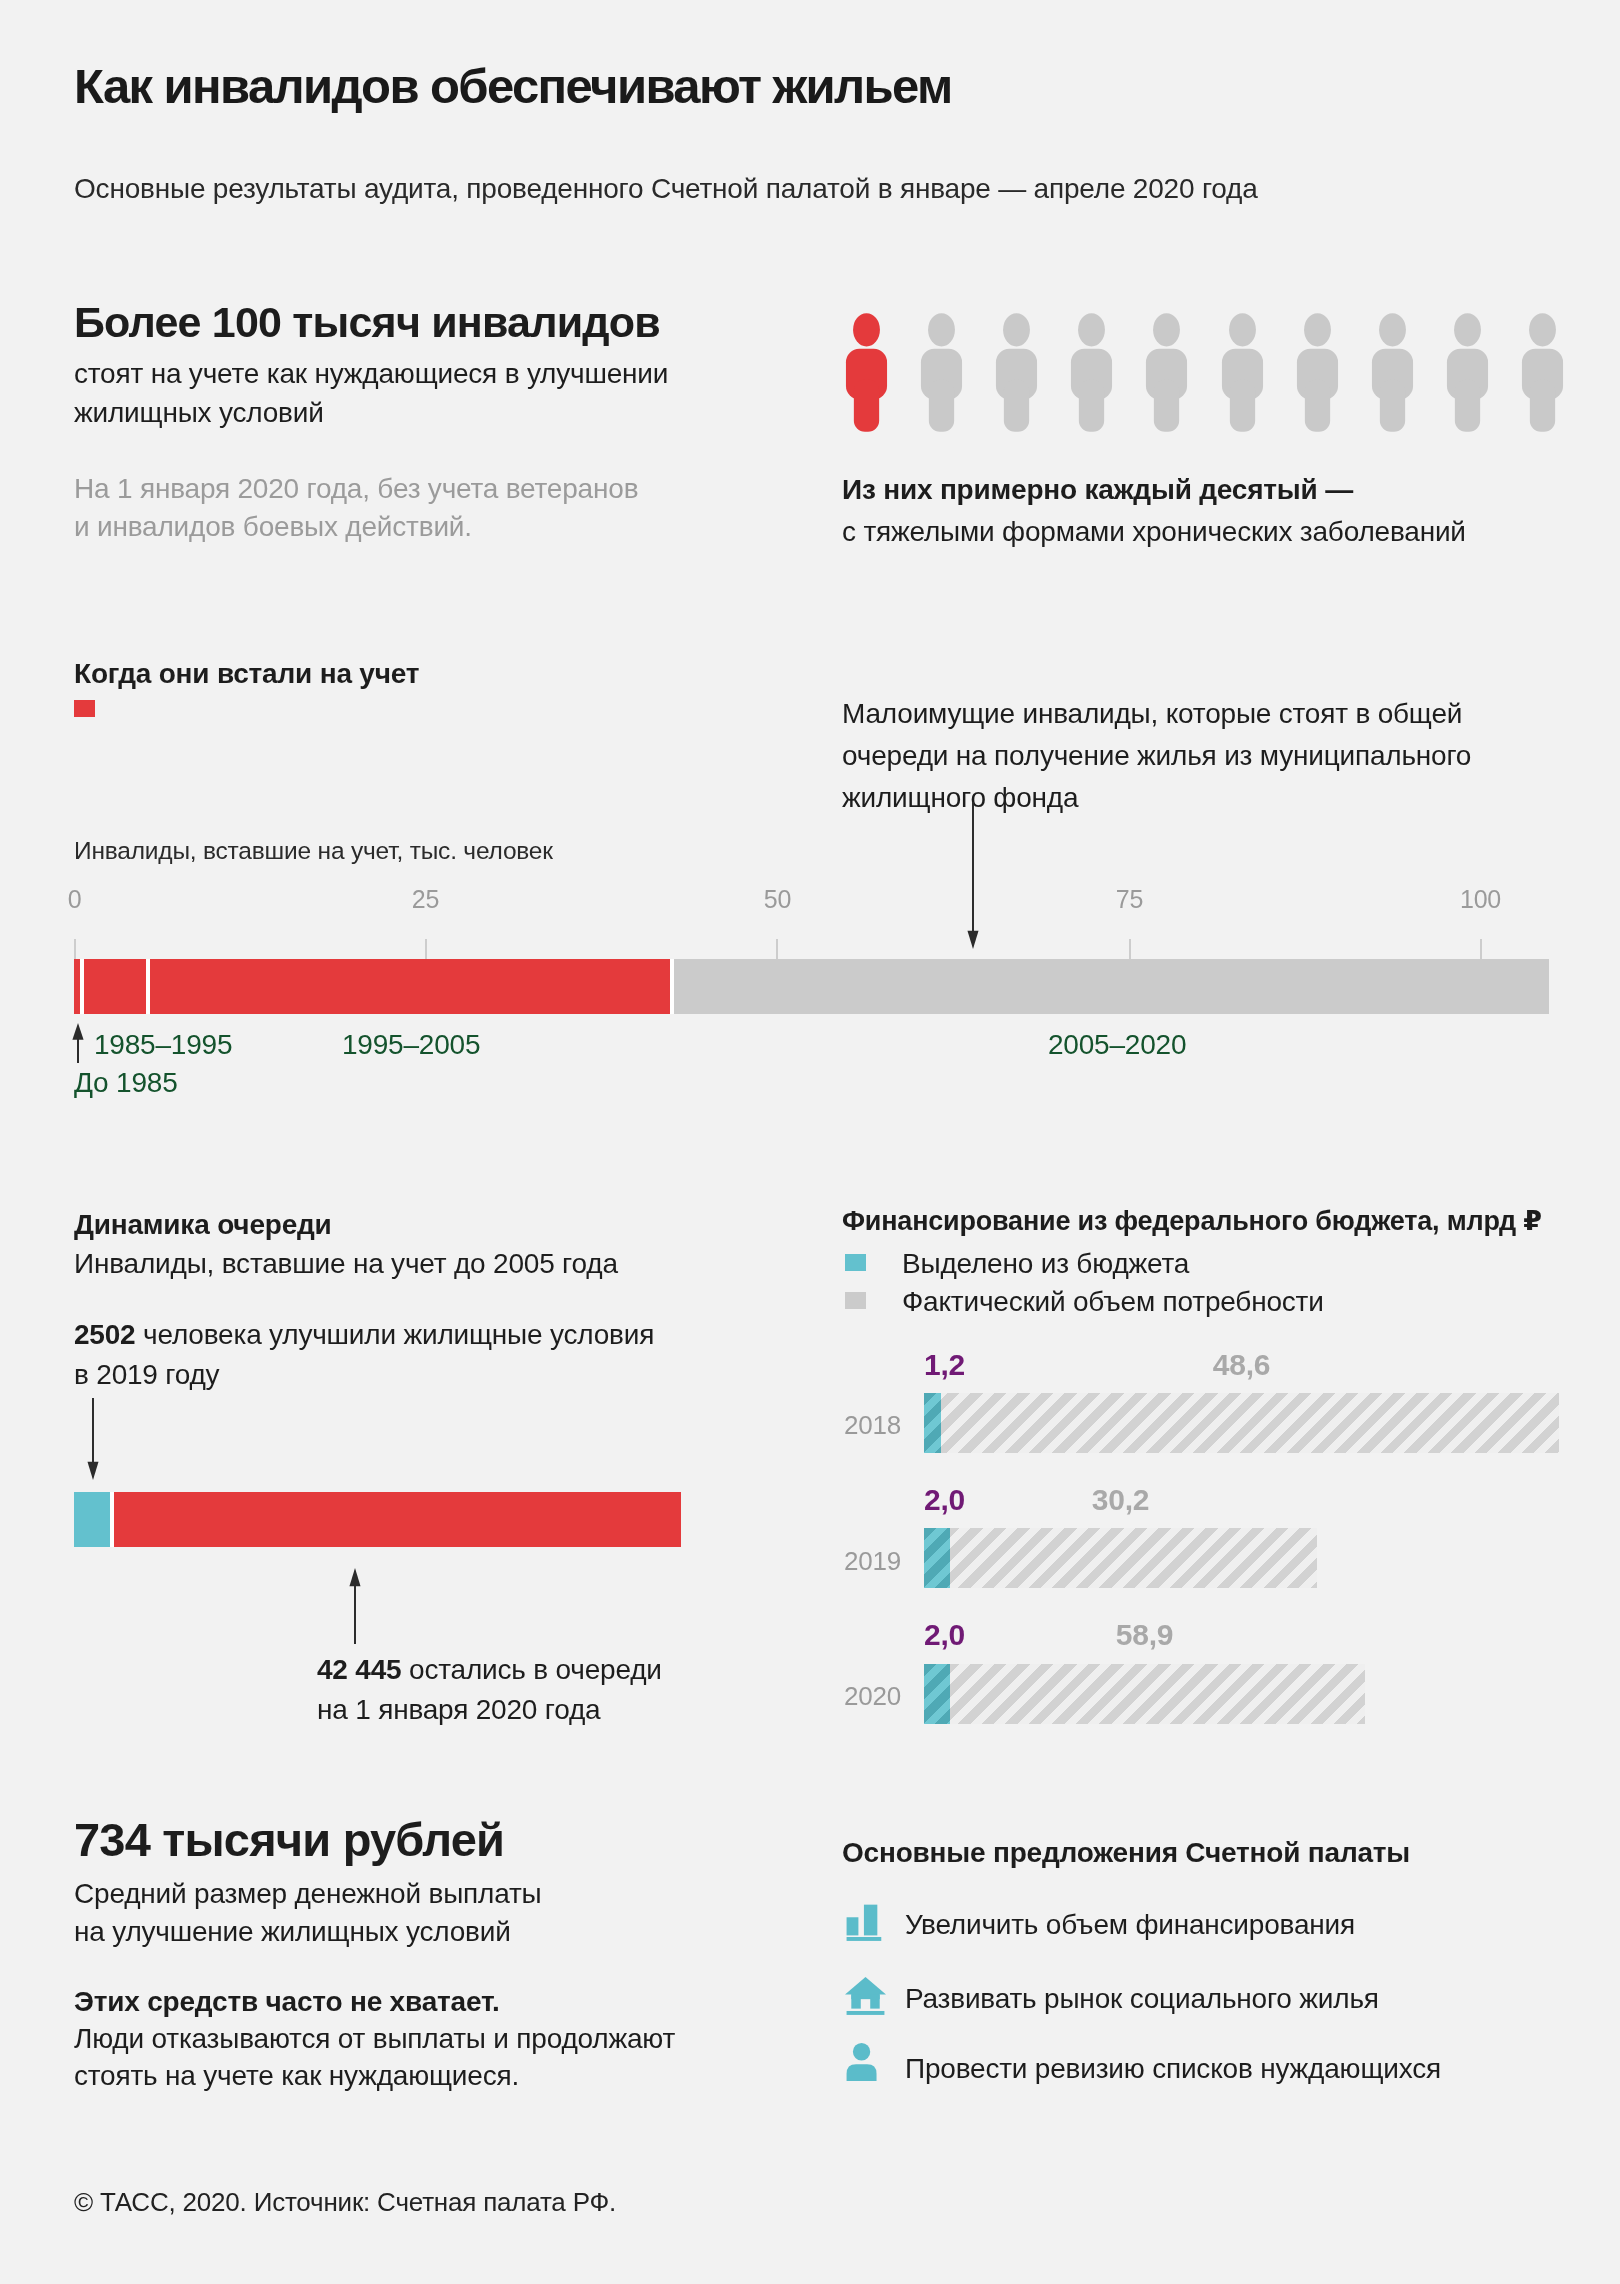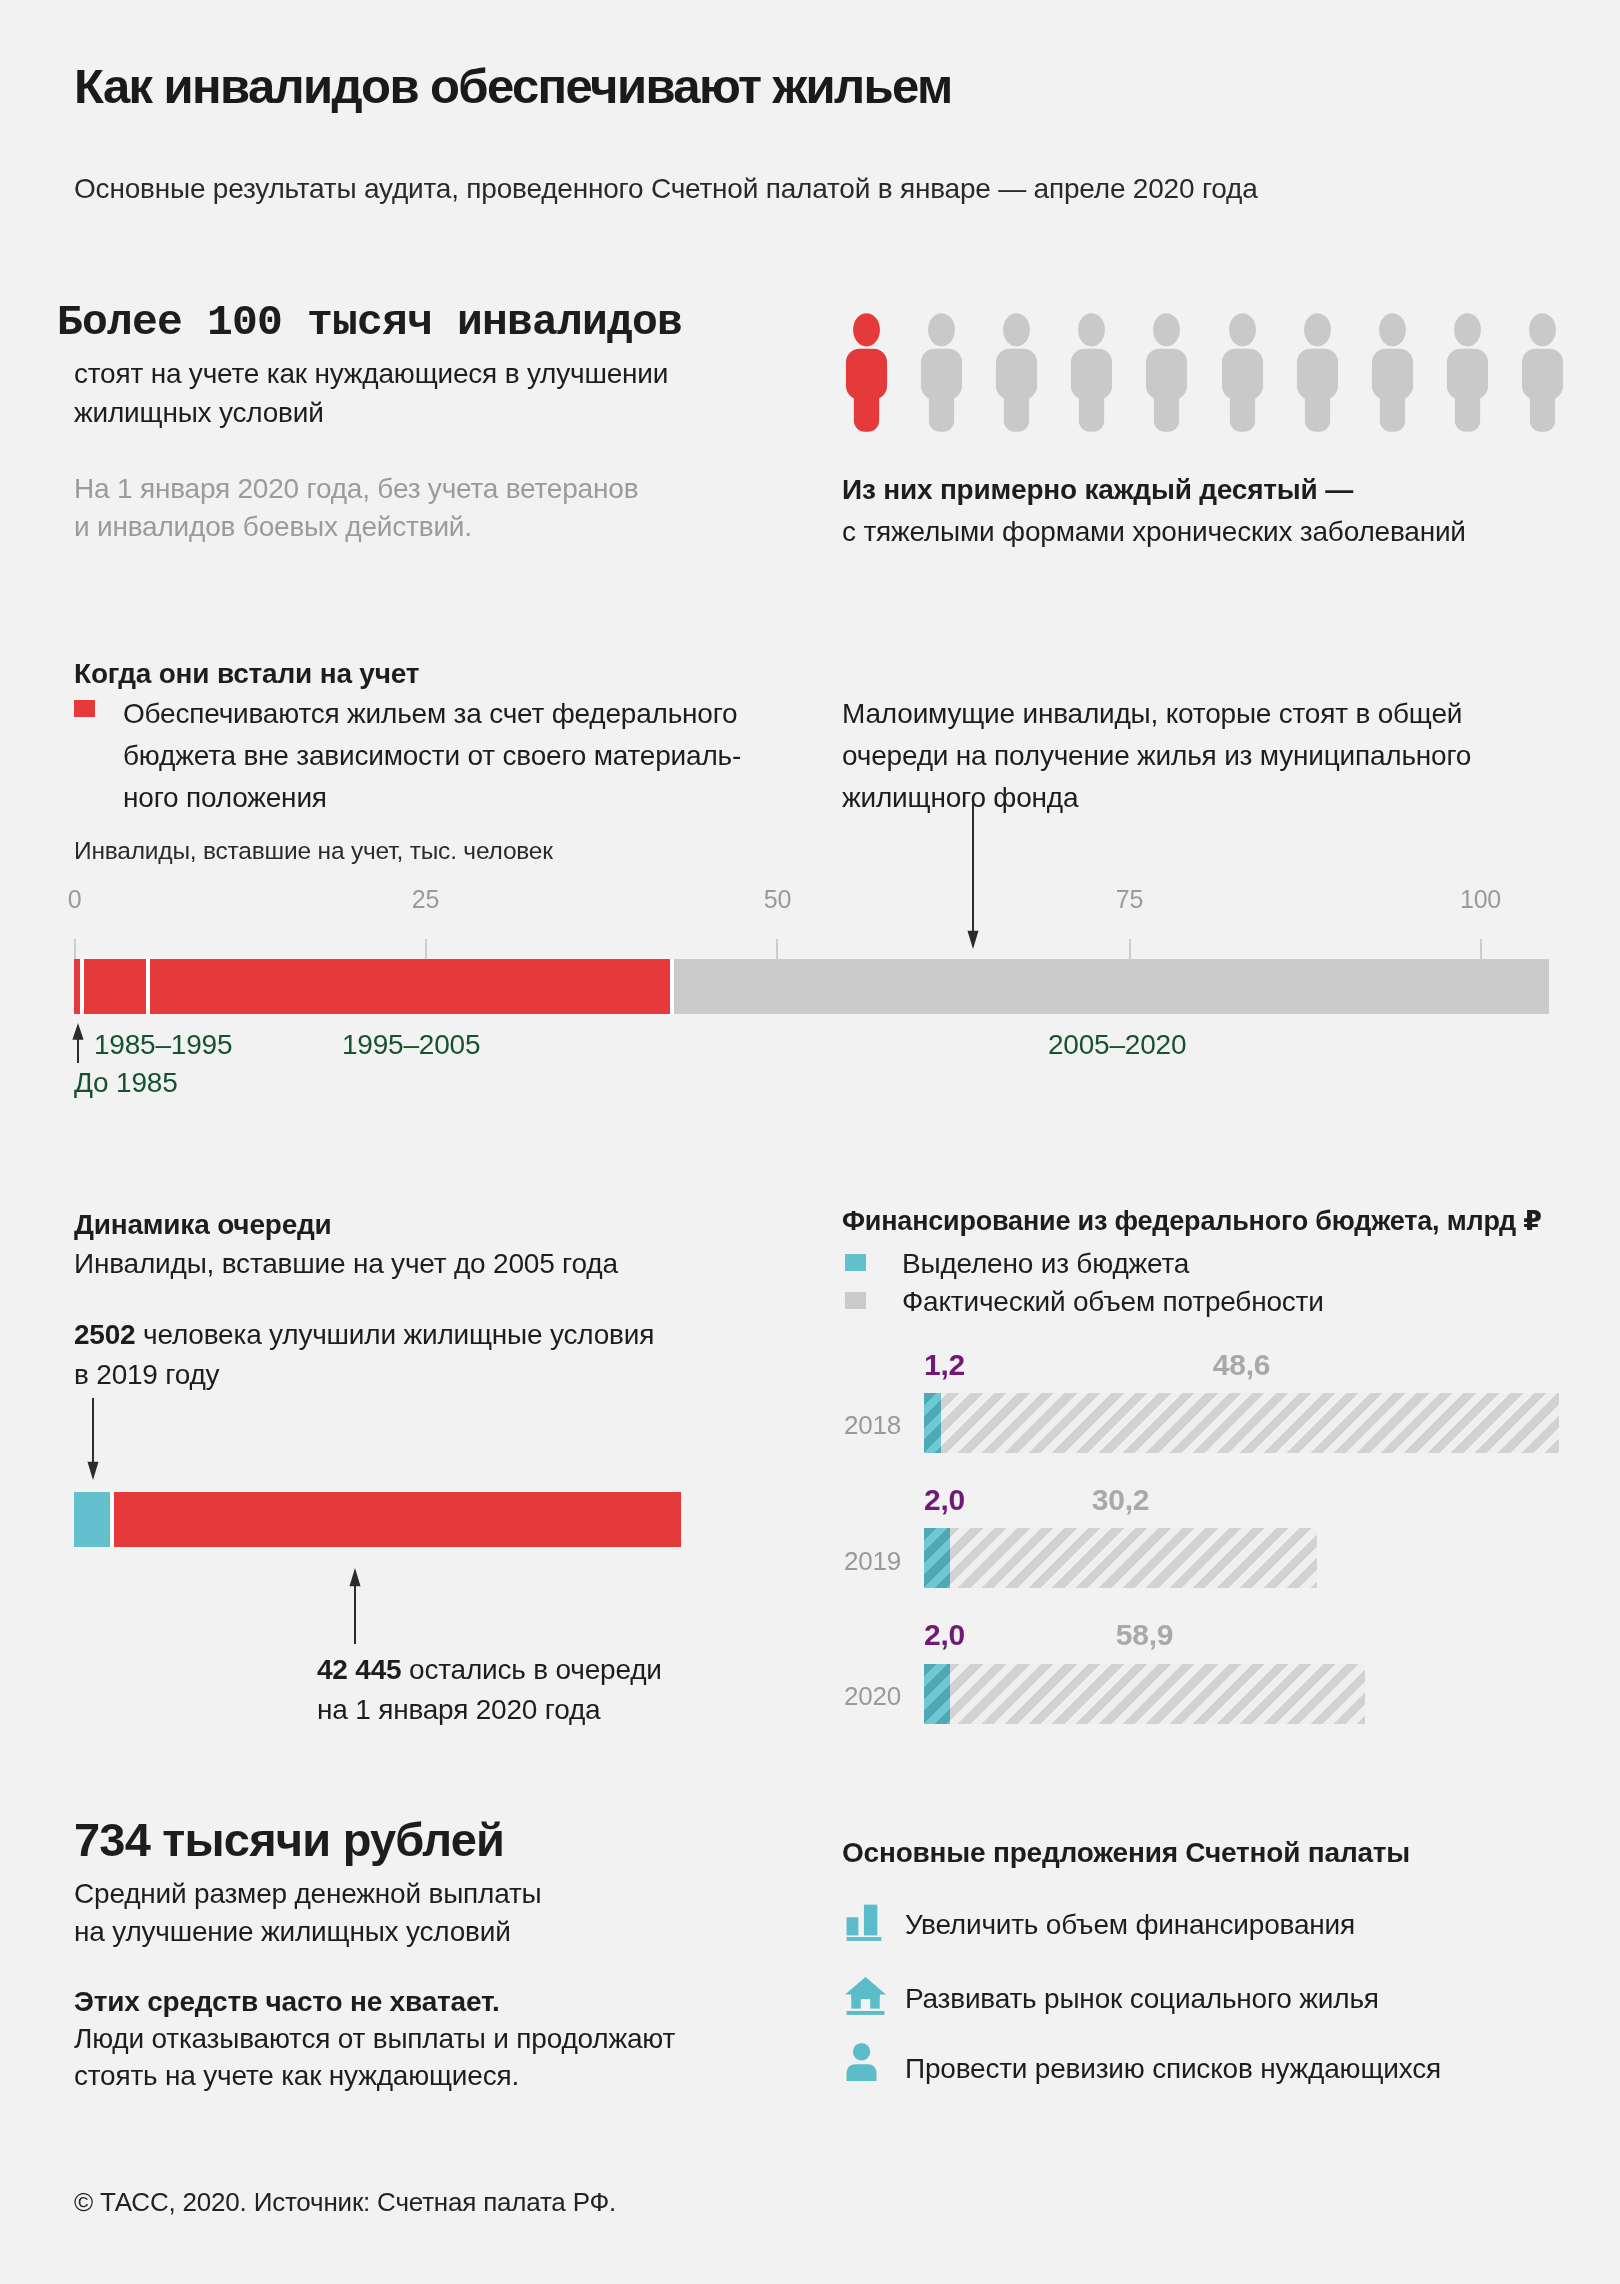--- a/index.html
+++ b/index.html
@@ -31,21 +31,21 @@
   svg{display:block;}
 </style>
 </head>
 <body>
 
 <div id="canvas">
 
   <div class="abs page-title" style="left:74px;top:38px;">Как инвалидов обеспечивают жильем</div>
   <div class="abs t34" style="left:74px;top:169px;color:#2a2a2a;">Основные результаты аудита, проведенного Счетной палатой в январе — апреле 2020 года</div>
 
-  <div class="abs sec-head" style="left:57px;top:298px;font-family:Liberation Mono, monospace;">Более 100 тысяч инвалидов</div>
+  <div class="abs sec-head" style="left:74px;top:298px;">Более 100 тысяч инвалидов</div>
   <div class="abs t34" style="left:74px;top:354px;">стоят на учете как нуждающиеся в улучшении</div>
   <div class="abs t34" style="left:74px;top:393px;">жилищных условий</div>
   <div class="abs t34 gray" style="left:74px;top:469px;">На 1 января 2020 года, без учета ветеранов</div>
   <div class="abs t34 gray" style="left:74px;top:507px;">и инвалидов боевых действий.</div>
 
   <div class="abs" style="left:842px;top:313px;width:725px;height:119px;display:flex;justify-content:space-between;">
     <svg width="49" height="119" viewBox="0 0 62 150">
         <g fill="#e43a3c">
           <ellipse cx="31" cy="21" rx="17" ry="21"></ellipse>
           <rect x="5" y="45" width="52" height="64" rx="17"></rect>
@@ -114,25 +114,20 @@
           <rect x="5" y="45" width="52" height="64" rx="17"></rect>
           <rect x="15" y="84" width="32" height="66" rx="14"></rect>
         </g>
       </svg>
   </div>
   <div class="abs h35" style="left:842px;top:470px;">Из них примерно каждый десятый —</div>
   <div class="abs t34" style="left:842px;top:512px;">с тяжелыми формами хронических заболеваний</div>
 
   <div class="abs h35" style="left:74px;top:654px;">Когда они встали на учет</div>
   <span class="abs legend-sq" style="left:74px;top:700px;background:#e43a3c;"></span>
-  <div class="abs t34" style="left:123px;top:693px;line-height:42px;">
-    <div>Обеспечиваются жильем за счет федерального</div>
-    <div>бюджета вне зависимости от своего материаль-</div>
-    <div>ного положения</div>
-  </div>
   <div class="abs t34" style="left:842px;top:693px;line-height:42px;">
     <div>Малоимущие инвалиды, которые стоят в общей</div>
     <div>очереди на получение жилья из муниципального</div>
     <div>жилищного фонда</div>
   </div>
   <svg class="abs" style="left:965px;top:802px;" width="16" height="147" viewBox="0 0 20 186">
     <line x1="10" y1="0" x2="10" y2="168" stroke="#2b2b2b" stroke-width="2.5"></line>
     <polygon points="10,186 3,163 17,163" fill="#2b2b2b"></polygon>
   </svg>
 

